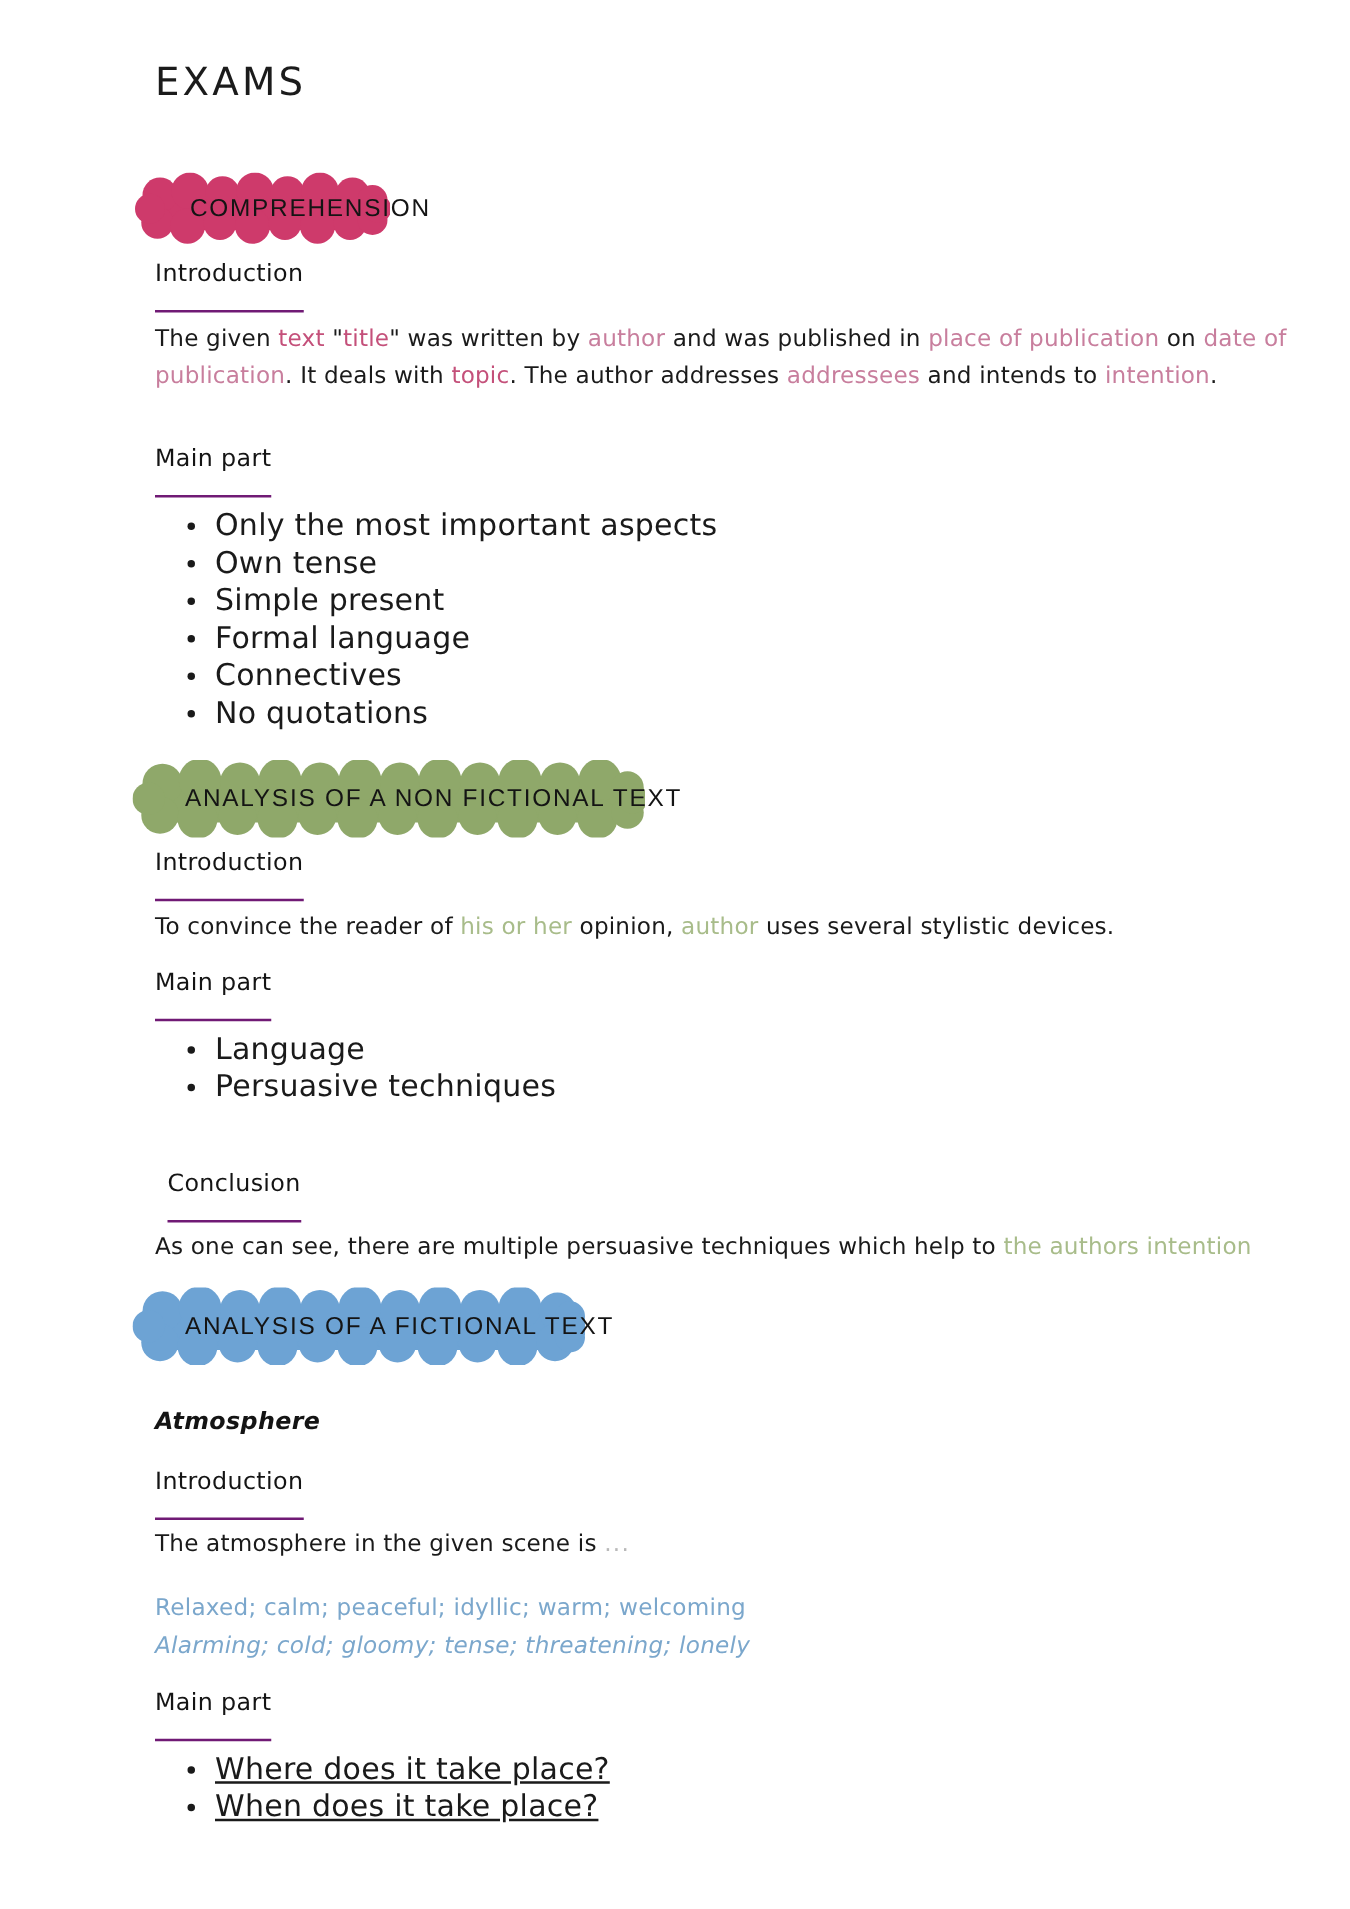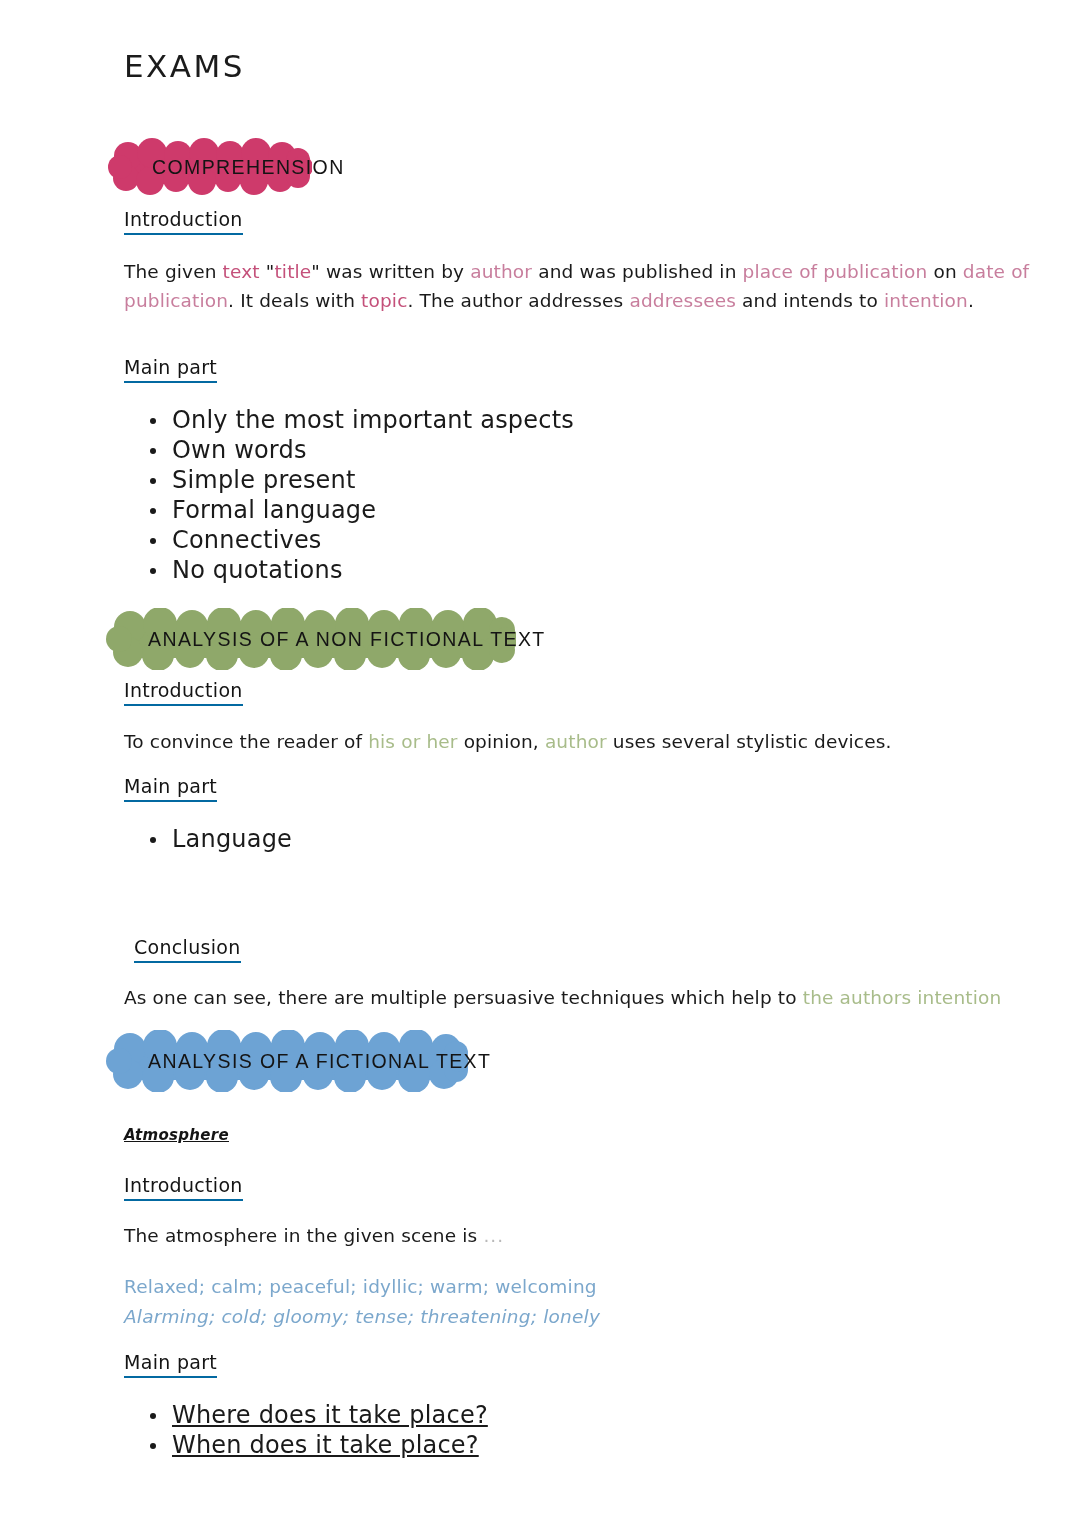--- a/index.html
+++ b/index.html
@@ -66,35 +66,34 @@
   #badge-nonfiction .badge-label { padding-left: 18px; line-height: 36px; }
 
   #badge-fiction { left: 106px; top: 1030px; width: 362px; height: 62px; }
   #badge-fiction .badge-label { padding-left: 18px; line-height: 36px; }
 
   
   .sub-heading {
     position: absolute;
     font-size: 19px;
     color: #141414;
-    border-bottom: 2px solid #0369a1;
-    padding-bottom: 3px;
+    border-bottom: 2px solid #701a75;
+    padding-bottom: 18px;
     display: inline-block;
     letter-spacing: 0.3px;
     font-family: "DejaVu Sans", sans-serif;
   }
   .topic-heading {
     position: absolute;
-    font-size: 15px;
+    font-size: 19px;
     font-weight: bold;
     font-style: italic;
     color: #141414;
     letter-spacing: 0.3px;
     font-family: "DejaVu Sans", sans-serif;
-    text-decoration: underline;
   }
 
   
   .para {
     position: absolute;
     font-size: 18.5px;
     line-height: 29px;
     color: #1a1a1a;
     letter-spacing: 0.15px;
     font-family: "DejaVu Sans", sans-serif;
@@ -179,21 +178,21 @@
   <div class="sub-heading" style="left:124px; top:208px;">Introduction</div>
 
   <div class="para" style="left:124px; top:257px; width:920px;">
     <span>The given </span><span class="ph-pink">text</span><span> "</span><span class="ph-pink">title</span><span>" was written by </span><span class="ph-mauve">author</span><span> and was published in </span><span class="ph-mauve">place of publication</span><span> on </span><span class="ph-mauve">date of publication</span><span>. It deals with </span><span class="ph-pink">topic</span><span>. The author addresses </span><span class="ph-mauve">addressees</span><span> and intends to </span><span class="ph-mauve">intention</span><span>.</span>
   </div>
 
   <div class="sub-heading" style="left:124px; top:356px;">Main part</div>
 
   <ul class="bullets" style="left:146px; top:405px;">
     <li>Only the most important aspects</li>
-    <li>Own words</li>
+    <li>Own tense</li>
     <li>Simple present</li>
     <li>Formal language</li>
     <li>Connectives</li>
     <li>No quotations</li>
   </ul>
 
   <div class="badge" id="badge-nonfiction">
     <span class="cloud">
       <svg viewBox="0 0 410 62" preserveAspectRatio="none" xmlns="http://www.w3.org/2000/svg">
         <g fill="#8fa86a">
@@ -235,20 +234,21 @@
   <div class="sub-heading" style="left:124px; top:679px;">Introduction</div>
 
   <div class="para" style="left:124px; top:727px; width:930px;">
     <span>To convince the reader of </span><span class="ph-green">his or her</span><span> opinion, </span><span class="ph-green">author</span><span> uses several stylistic devices.</span>
   </div>
 
   <div class="sub-heading" style="left:124px; top:775px;">Main part</div>
 
   <ul class="bullets" style="left:146px; top:824px;">
     <li>Language</li>
+    <li>Persuasive techniques</li>
   </ul>
 
   <div class="sub-heading" style="left:134px; top:936px;">Conclusion</div>
 
   <div class="para" style="left:124px; top:983px; width:950px;">
     <span>As one can see, there are multiple persuasive techniques which help to </span><span class="ph-green">the authors intention</span>
   </div>
 
   <div class="badge" id="badge-fiction">
     <span class="cloud">

